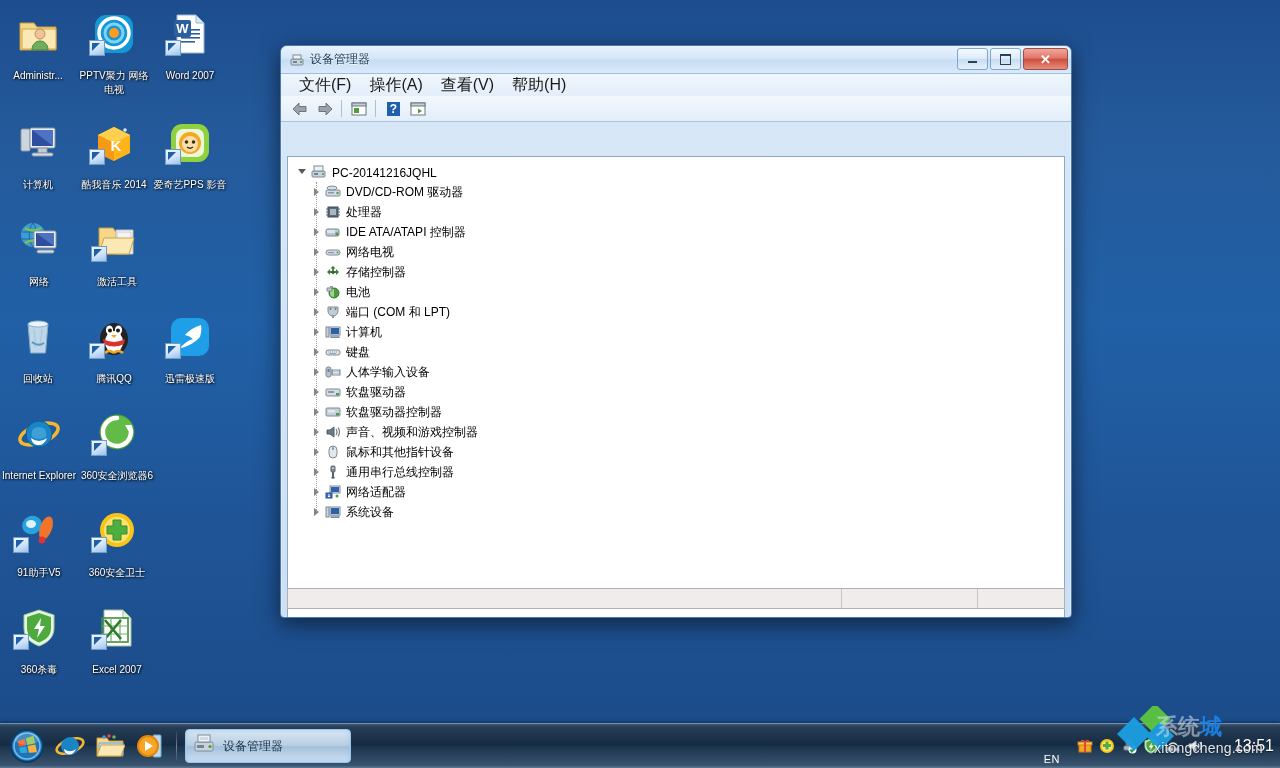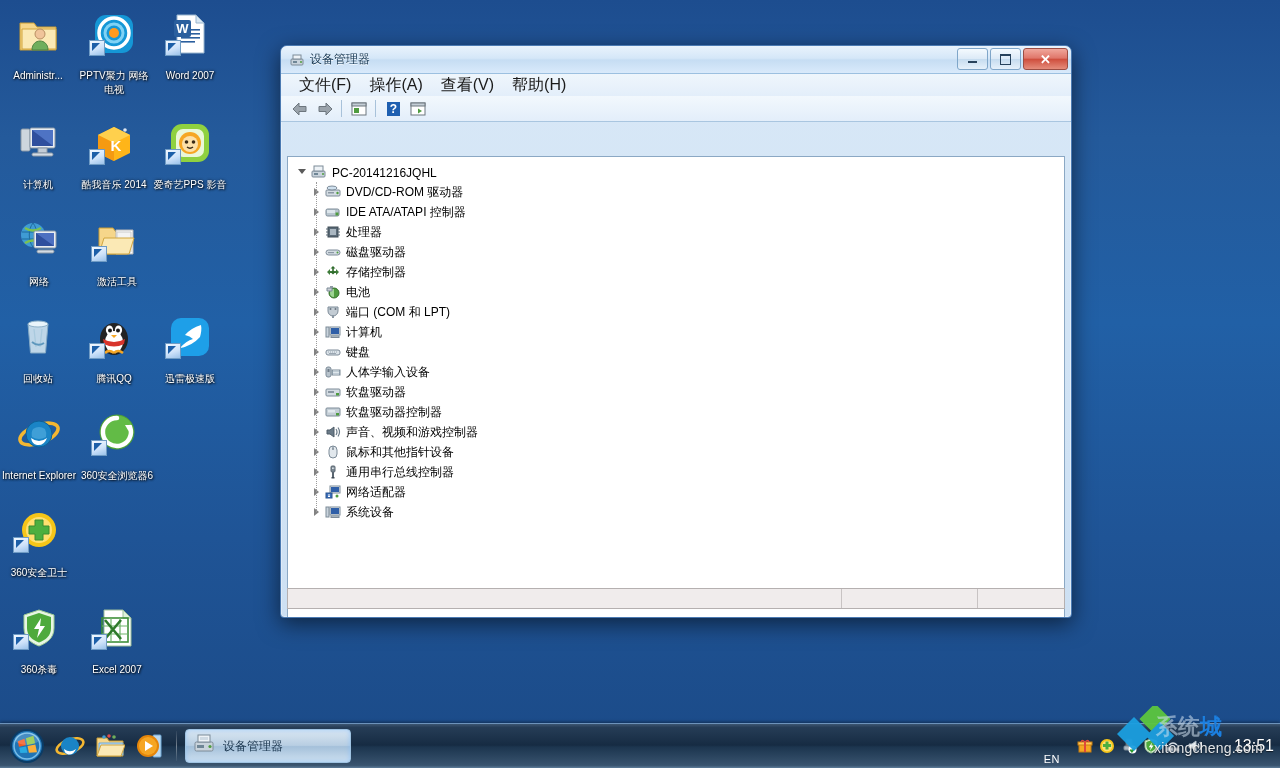--- a/index.html
+++ b/index.html
@@ -536,20 +536,32 @@
             <path d="M22 6a14 14 0 1 0 13 9" fill="none" stroke="#ffffff" stroke-width="4.5" stroke-linecap="round"></path>
             <path d="M30 13h7l-3.5 6z" fill="#ffffff"></path>
           </svg>
           <div class="shortcut-arrow"></div>
         </div>
         <div class="icon-label">360安全浏览器6</div>
       </div>
     </div>
 
     <div class="icon-row" style="margin-top:16px">
+      <div class="desk-icon">
+        <div class="icon-art">
+          <svg width="44" height="44" viewBox="0 0 44 44">
+            <ellipse cx="15" cy="16" rx="10" ry="9" transform="rotate(-25 15 16)" fill="#29a3e0"></ellipse>
+            <ellipse cx="14" cy="15" rx="5" ry="4" fill="#ffffff" opacity=".85"></ellipse>
+            <ellipse cx="29" cy="19" rx="6" ry="12" transform="rotate(20 29 19)" fill="#f0752a"></ellipse>
+            <circle cx="25" cy="31" r="3.4" fill="#e03232"></circle>
+          </svg>
+          <div class="shortcut-arrow"></div>
+        </div>
+        <div class="icon-label">91助手V5</div>
+      </div>
 
       <div class="desk-icon">
         <div class="icon-art">
           <svg width="44" height="44" viewBox="0 0 44 44">
             <circle cx="22" cy="21" r="17" fill="#f5c518"></circle>
             <circle cx="22" cy="21" r="13" fill="#ffe070"></circle>
             <path d="M18 11h8v6h6v8h-6v6h-8v-6h-6v-8h6z" fill="#4caf3f" stroke="#3a8c31"></path>
           </svg>
           <div class="shortcut-arrow"></div>
         </div>
@@ -693,54 +705,54 @@
             </span>
             <span class="tlabel">DVD/CD-ROM 驱动器</span>
           </div>
 
           <div class="tnode">
             <span class="twisty">
                 <span class="tri"></span>
               </span>
             <span class="ticon">
               <svg width="16" height="16" viewBox="0 0 16 16">
+                <rect x="3" y="3" width="10" height="10" fill="#5a6a77" stroke="#3f4c57"></rect>
+                <rect x="5" y="5" width="6" height="6" fill="#aab7c1"></rect>
+                <path d="M3 5H1M3 8H1M3 11H1M13 5h2M13 8h2M13 11h2" stroke="#5a6a77" stroke-width="1"></path>
+              </svg>
+            </span>
+            <span class="tlabel">处理器</span>
+          </div>
+
+          <div class="tnode">
+            <span class="twisty">
+                <span class="tri"></span>
+              </span>
+            <span class="ticon">
+              <svg width="16" height="16" viewBox="0 0 16 16">
                 <rect x="1" y="5" width="13" height="7" rx="1.5" fill="#b9c6cf" stroke="#7d8b98"></rect>
                 <rect x="2" y="6" width="8" height="3" fill="#dde6ec"></rect>
                 <rect x="10.5" y="8.5" width="3" height="3" fill="#4f9c3f"></rect>
               </svg>
             </span>
             <span class="tlabel">IDE ATA/ATAPI 控制器</span>
           </div>
 
           <div class="tnode">
             <span class="twisty">
                 <span class="tri"></span>
               </span>
             <span class="ticon">
               <svg width="16" height="16" viewBox="0 0 16 16">
-                <rect x="3" y="3" width="10" height="10" fill="#5a6a77" stroke="#3f4c57"></rect>
-                <rect x="5" y="5" width="6" height="6" fill="#aab7c1"></rect>
-                <path d="M3 5H1M3 8H1M3 11H1M13 5h2M13 8h2M13 11h2" stroke="#5a6a77" stroke-width="1"></path>
-              </svg>
-            </span>
-            <span class="tlabel">处理器</span>
-          </div>
-
-          <div class="tnode">
-            <span class="twisty">
-                <span class="tri"></span>
-              </span>
-            <span class="ticon">
-              <svg width="16" height="16" viewBox="0 0 16 16">
                 <rect x="1" y="6" width="14" height="5" rx="2.5" fill="#d4dce3" stroke="#7d8b98"></rect>
                 <rect x="3" y="8" width="6" height="1.2" fill="#8b98a4"></rect>
                 <circle cx="12.5" cy="8.5" r="1" fill="#4f9c3f"></circle>
               </svg>
             </span>
-            <span class="tlabel">磁盘驱动器</span>
+            <span class="tlabel">网络电视</span>
           </div>
 
           <div class="tnode">
             <span class="twisty">
                 <span class="tri"></span>
               </span>
             <span class="ticon">
               <svg width="16" height="16" viewBox="0 0 16 16">
                 <path d="M8 2l3 3H9v6h2l-3 3-3-3h2V5H5z" fill="#3e7c3a" transform="rotate(90 8 8)"></path>
                 <path d="M8 2l2.5 2.5H8.8V8h1.7L8 10.5 5.5 8h1.7V4.5H5.5z" fill="#2f6b2c"></path>

